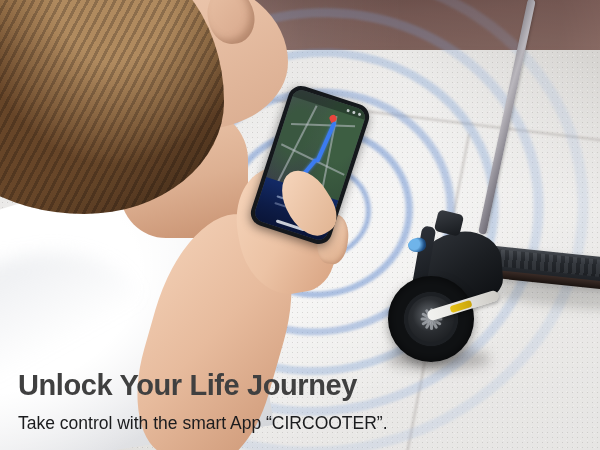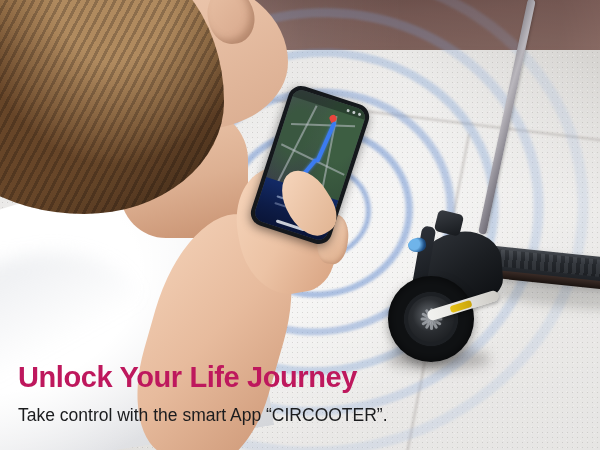--- a/index.html
+++ b/index.html
@@ -434,32 +434,32 @@
     bottom: 16px;
     width: 560px;
     z-index: 20;
   }
   .headline {
     margin: 0 0 11px 0;
     font-size: 29px;
     line-height: 1.02;
     font-weight: 700;
     letter-spacing: -0.4px;
-    color: #be185d;
+    color: #404040;
     white-space: nowrap;
   }
   .subline {
     margin: 0 0 5px 0;
     font-size: 17.5px;
     line-height: 1.28;
     font-weight: 400;
     color: #1b1c1e;
     white-space: nowrap;
   }
-  .subline:last-child { margin-bottom: 8px; }
+  .subline:last-child { margin-bottom: 0; }
   .lead {
     font-weight: 700;
     color: #111113;
   }
 </style>
 </head>
 <body>
 
 <div id="banner">
 

